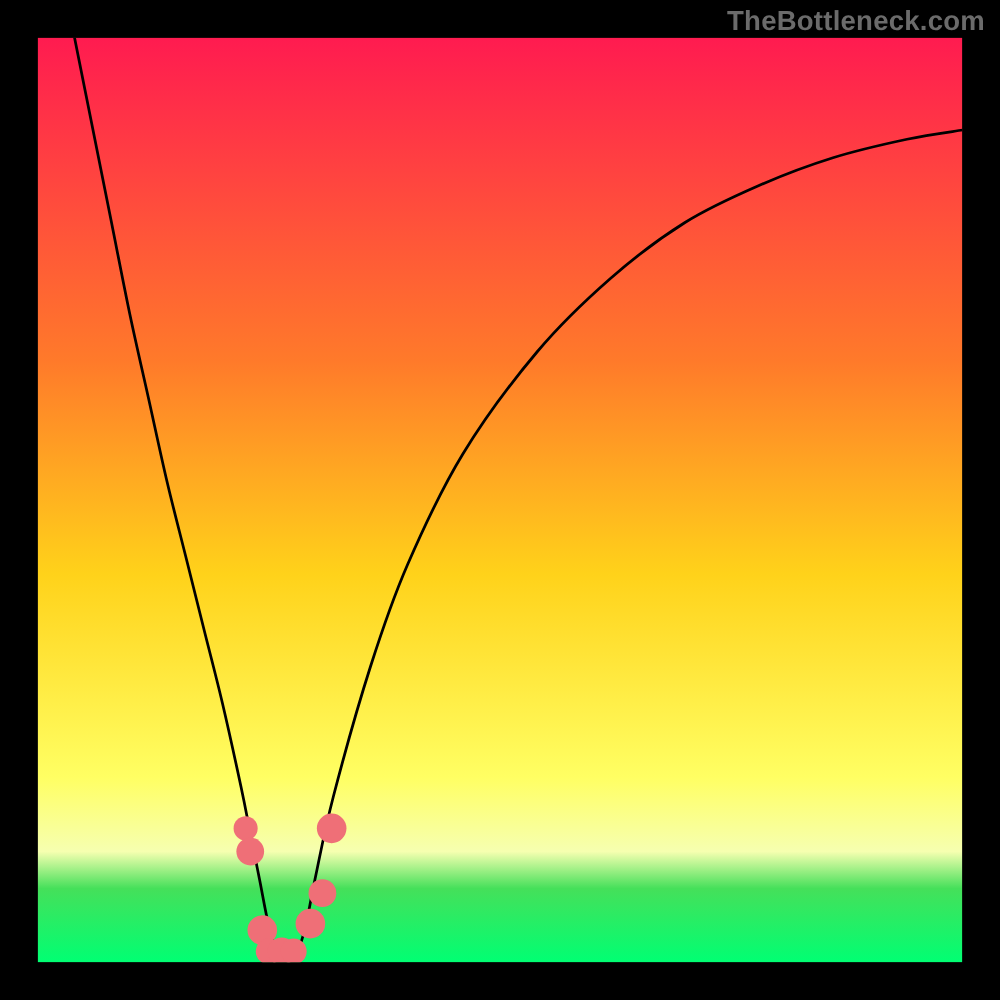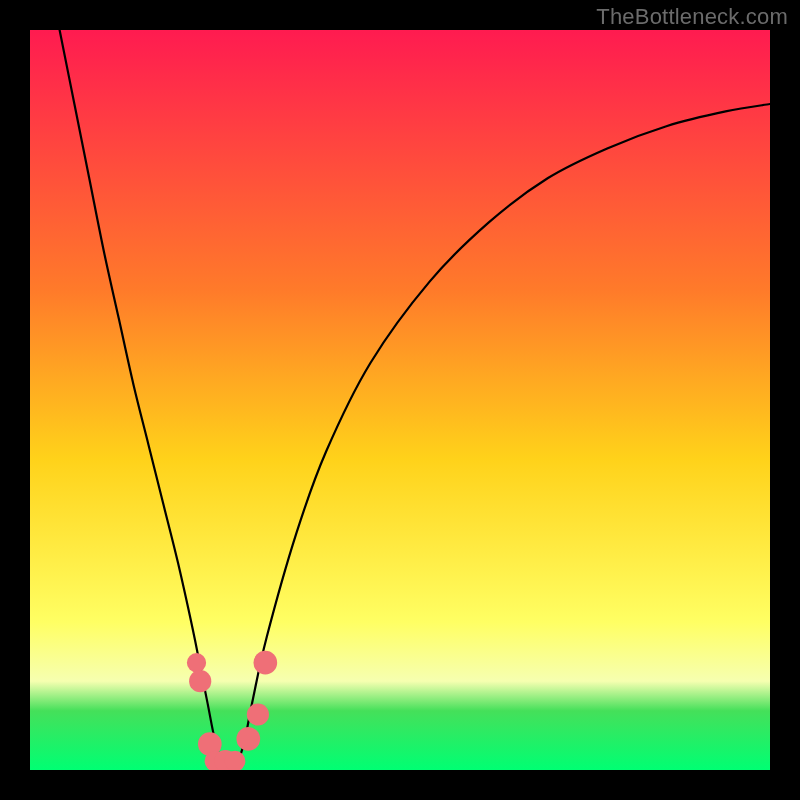--- a/index.html
+++ b/index.html
@@ -25,21 +25,21 @@
     width: 740px;
     height: 740px;
     overflow: hidden;
   }
   .watermark {
     position: absolute;
     top: 4px;
     right: 12px;
     font-family: Arial, Helvetica, sans-serif;
     font-size: 22px;
-    font-weight: 400;
+    font-weight: 700;
     color: #6b6b6b;
     letter-spacing: 0.2px;
   }
   svg {
     display: block;
   }
 </style>
 </head>
 <body>
 

